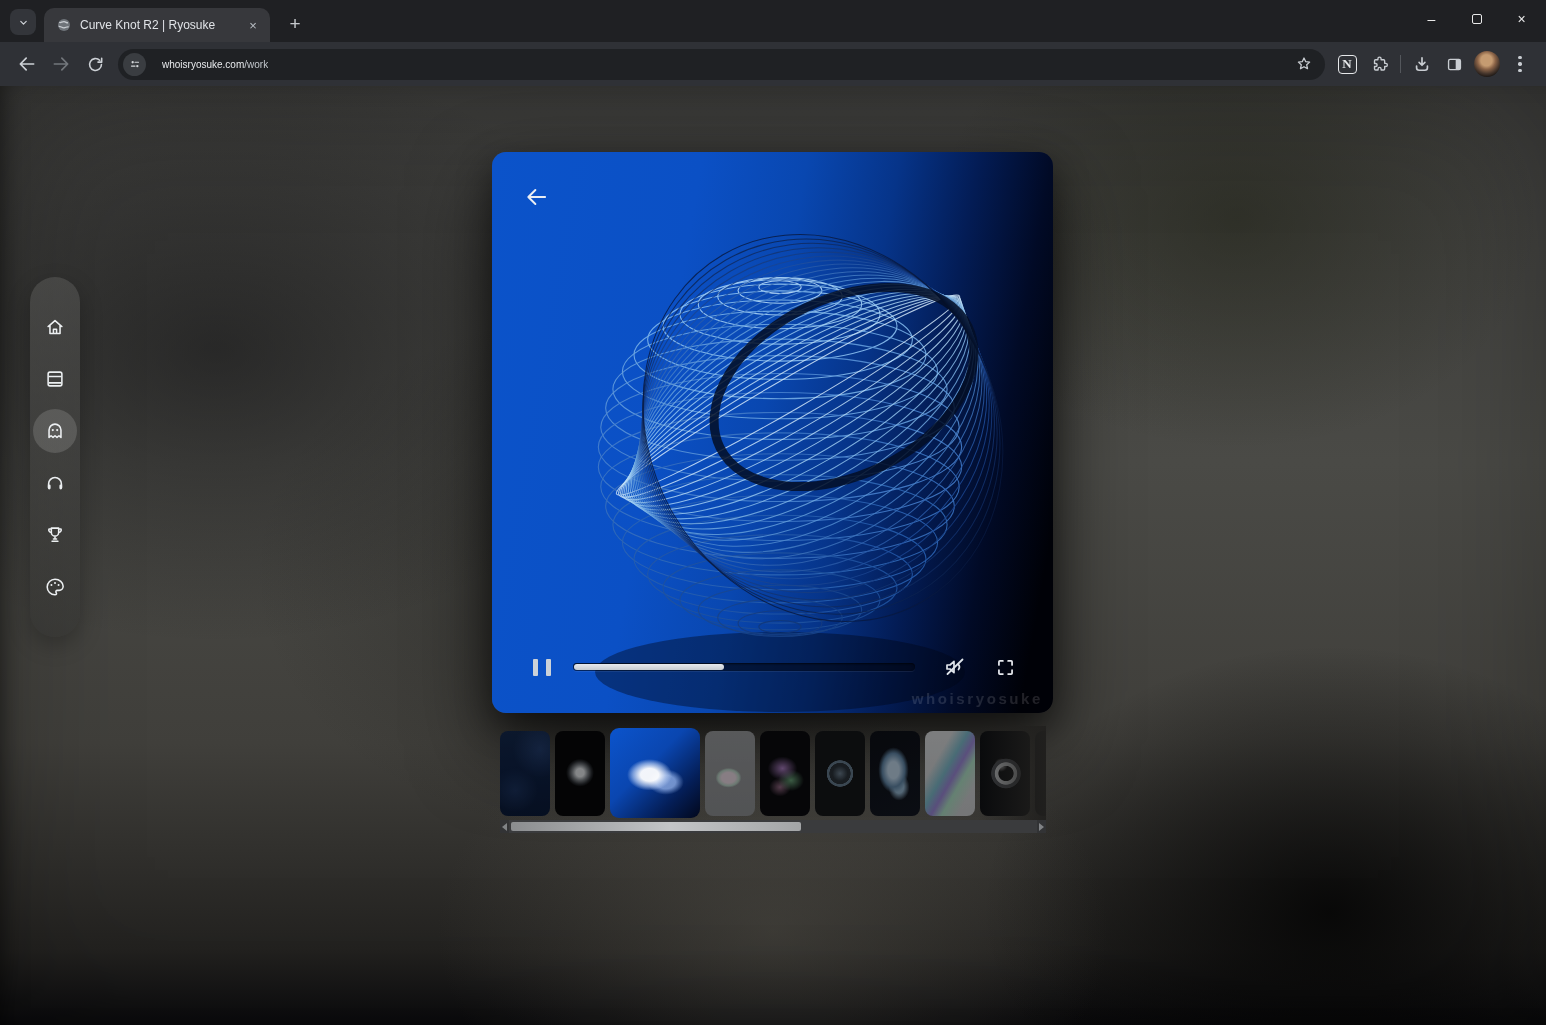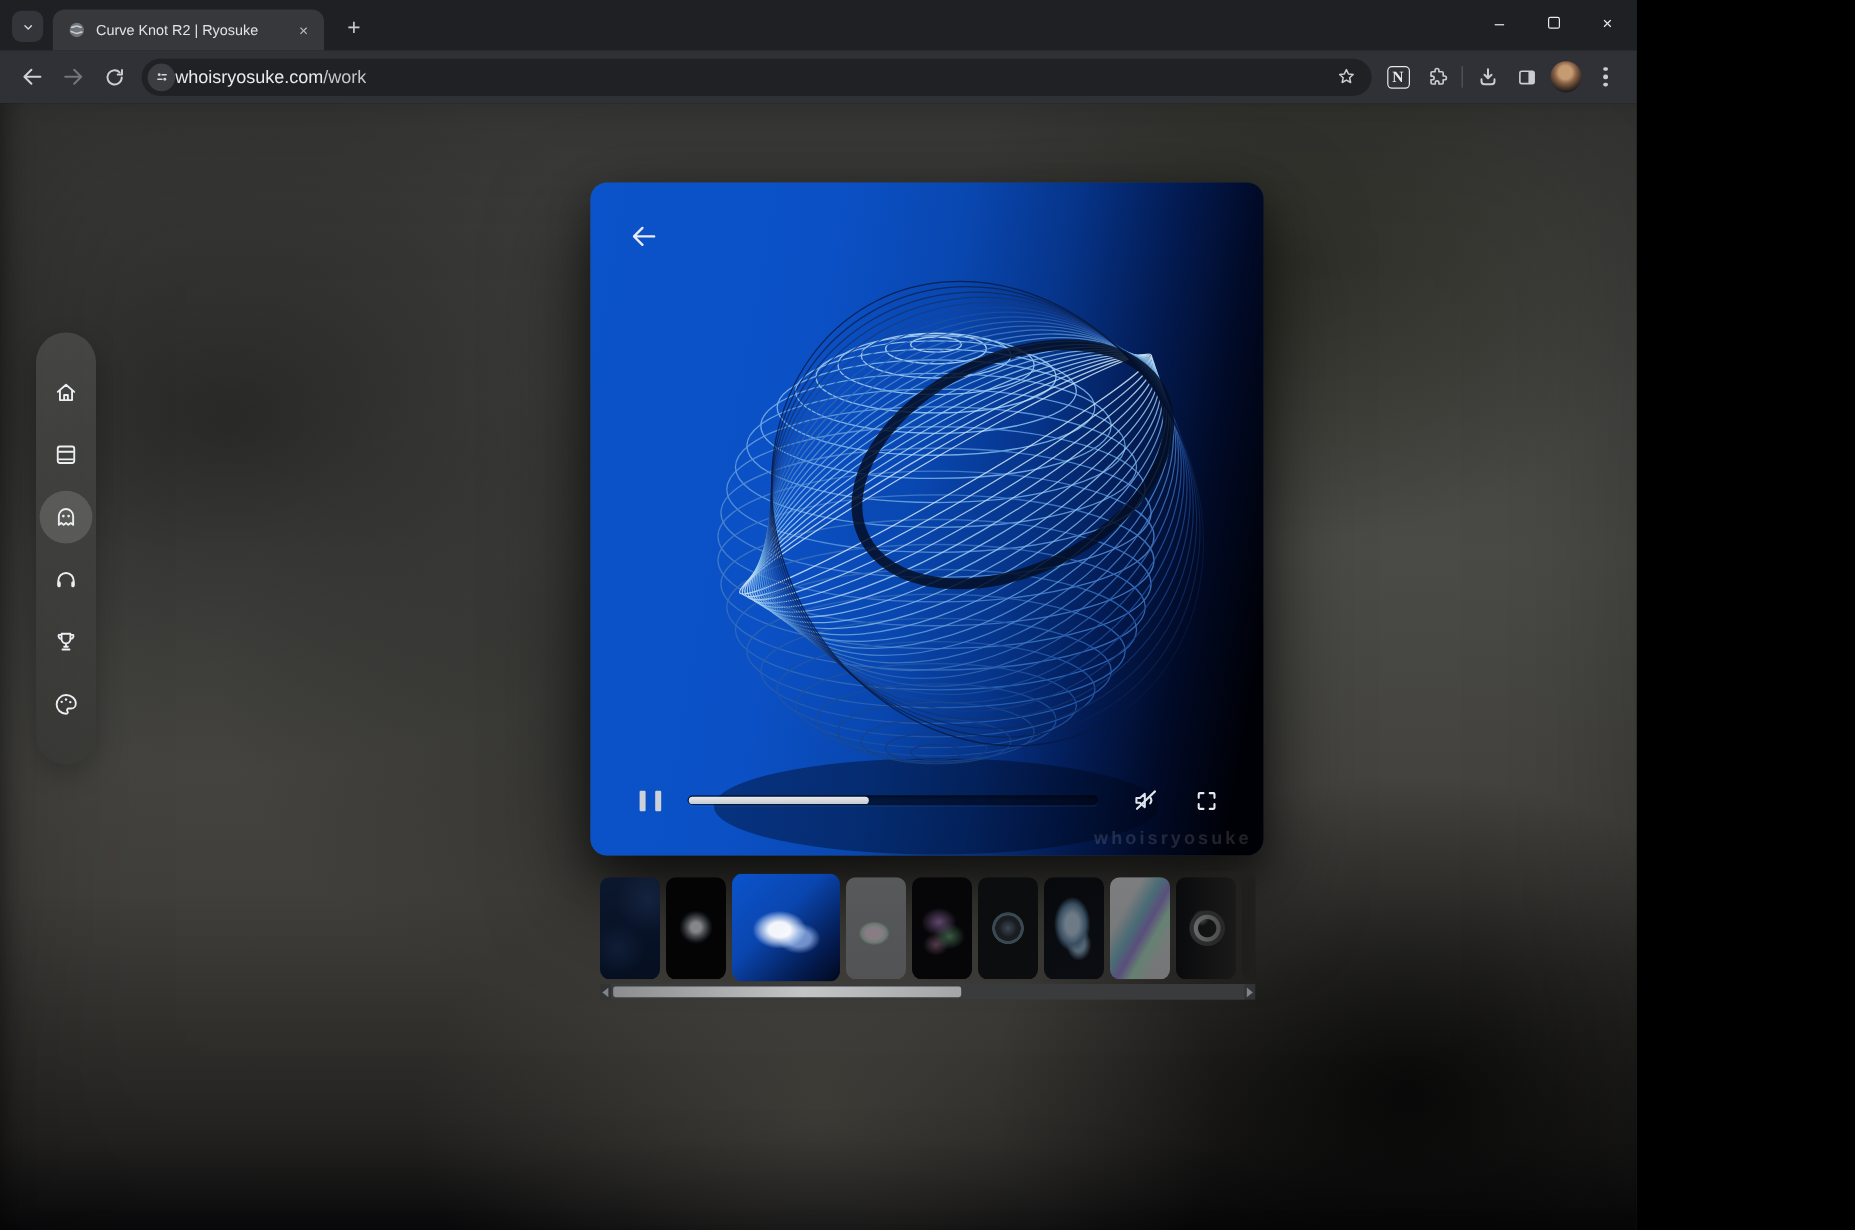--- a/index.html
+++ b/index.html
@@ -1,17 +1,17 @@
 <!DOCTYPE html>
 <html><head>
 <meta charset="utf-8">
 <style>
   html,body{margin:0;padding:0;background:#000;}
   *{box-sizing:border-box;}
-  .window{position:relative;width:1364px;height:1025px;overflow:hidden;
+  .window{position:relative;width:1546px;height:1025px;overflow:hidden;
     font-family:"Liberation Sans",sans-serif;background:#202124;}
 
   
   .tabstrip{position:absolute;top:0;left:0;right:0;height:42px;background:#1f2023;}
   .tab-search{position:absolute;left:10px;top:9px;width:26px;height:26px;border-radius:8px;
     background:#33353a;display:flex;align-items:center;justify-content:center;}
   .tab{position:absolute;left:44px;top:8px;width:226px;height:34px;background:#37383c;
     border-radius:10px 10px 0 0;display:flex;align-items:center;padding:0 8px 0 12px;}
   .tab-title{flex:1;font-size:12px;color:#e0e3e7;white-space:nowrap;overflow:hidden;
     text-overflow:ellipsis;margin-left:8px;}
@@ -26,21 +26,21 @@
 
   
   .toolbar{position:absolute;top:42px;left:0;right:0;height:44px;background:#2f3136;
     display:flex;align-items:center;padding:0 10px;}
   .nav-btn{width:34px;height:34px;border-radius:50%;display:flex;align-items:center;
     justify-content:center;flex:0 0 auto;}
   .omnibox{flex:1;height:31px;margin:0 6px 0 6px;border-radius:16px;background:#1f2124;
     display:flex;align-items:center;padding:0 8px 0 5px;min-width:0;}
   .tune-btn{width:23px;height:23px;border-radius:50%;background:#3a3d41;display:flex;
     align-items:center;justify-content:center;flex:0 0 auto;}
-  .url{margin-left:0;font-size:15px;white-space:nowrap;overflow:hidden;}
+  .url{margin-left:16px;font-size:10px;white-space:nowrap;overflow:hidden;}
   .url .domain{color:#e8eaed;}
   .url .path{color:#c3c8cd;}
   .star-btn{margin-left:auto;width:26px;height:26px;display:flex;align-items:center;
     justify-content:center;flex:0 0 auto;}
   .action-btn{width:32px;height:32px;display:flex;align-items:center;justify-content:center;
     flex:0 0 auto;}
   .notion-box{width:19px;height:19px;border:1.6px solid #e6e8ea;border-radius:4px;
     display:flex;align-items:center;justify-content:center;
     font-family:"Liberation Serif",serif;font-weight:700;font-size:13px;color:#e6e8ea;}
   .vsep{width:1px;height:18px;background:#54575c;margin:0 5px;flex:0 0 auto;}

